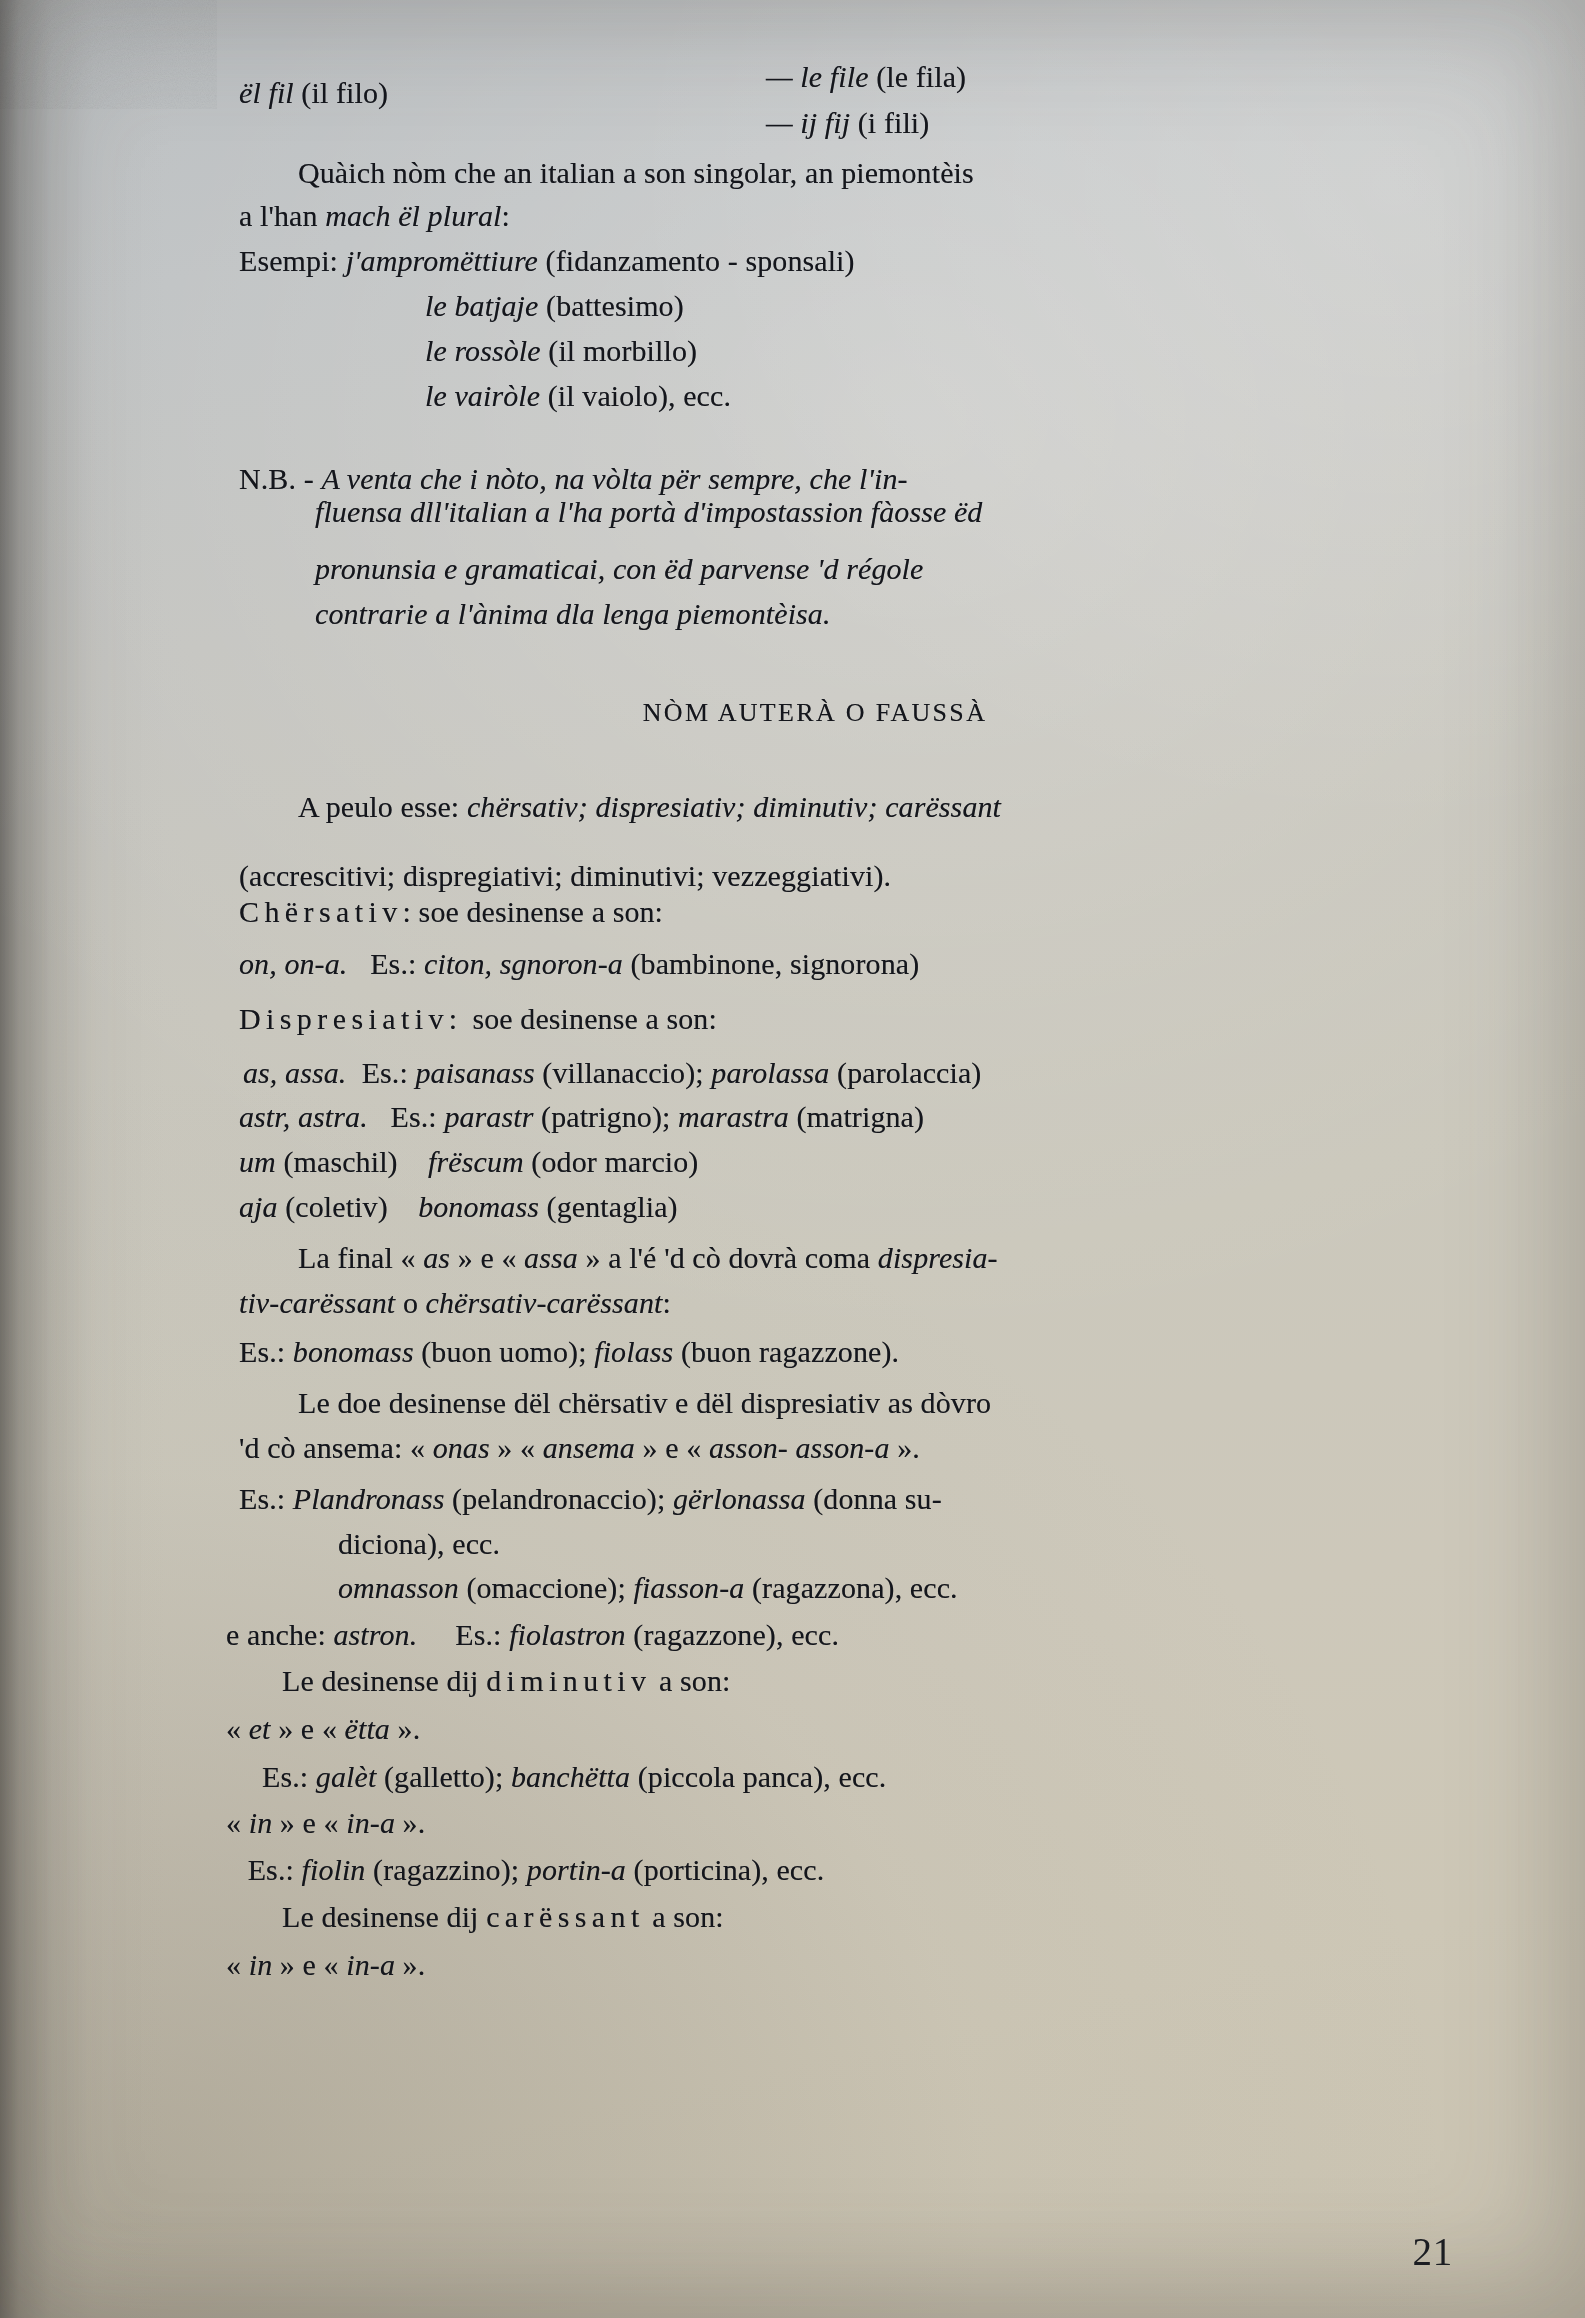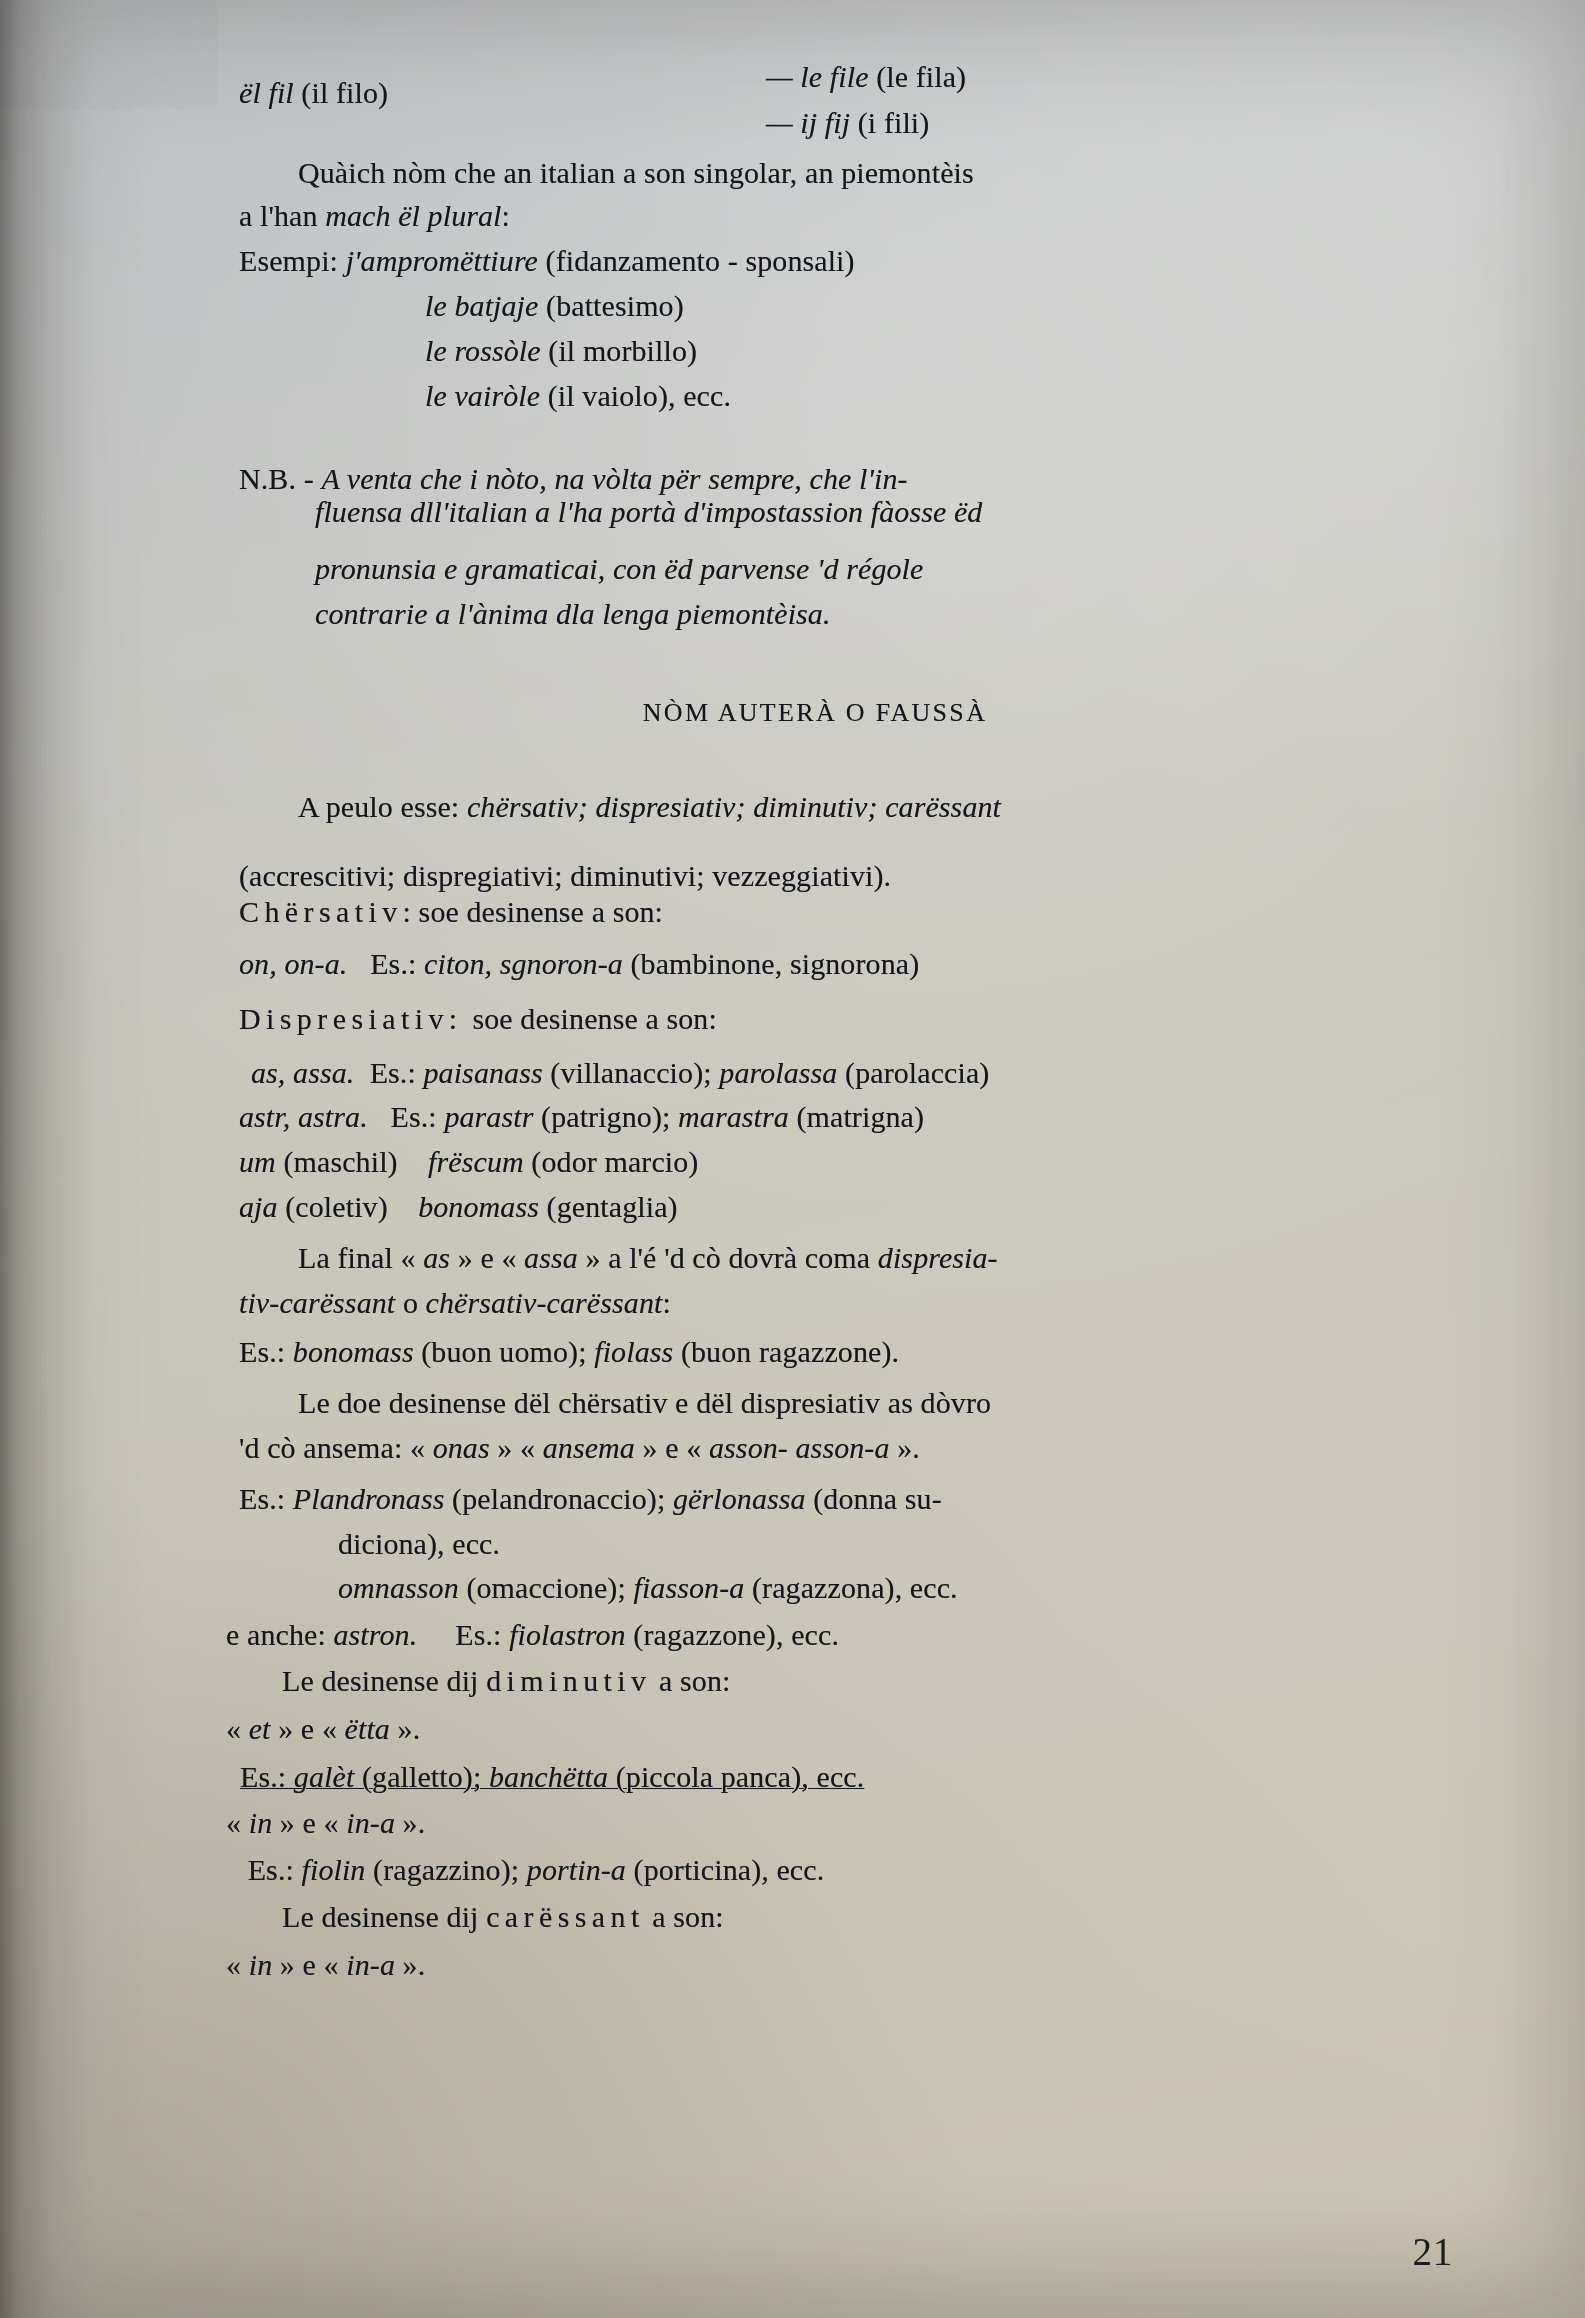--- a/index.html
+++ b/index.html
@@ -178,21 +178,21 @@
       <span class="ln spaced">Chërsativ</span><span class="ln rm">: soe desinense a son:</span>
     </div>
     <div class="abs" style="top:887px;left:0px;">
       <span class="ln it">on, on-a.</span><span class="ln rm">   Es.: </span><span class="ln it">citon, sgnoron-a</span><span class="ln rm"> (bambinone, signorona)</span>
     </div>
 
     <div class="abs" style="top:942px;left:0px;">
       <span class="ln spaced">Dispresiativ</span><span class="ln rm">:  soe desinense a son:</span>
     </div>
 
-    <div class="abs" style="top:996px;left:12px;">
+    <div class="abs" style="top:996px;left:4px;">
       <span class="ln it">as, assa.</span><span class="ln rm">  Es.: </span><span class="ln it">paisanass</span><span class="ln rm"> (villanaccio); </span><span class="ln it">parolassa</span><span class="ln rm"> (parolaccia)</span>
     </div>
 
     <div class="abs" style="top:1040px;left:0px;">
       <span class="ln it">astr, astra.</span><span class="ln rm">   Es.: </span><span class="ln it">parastr</span><span class="ln rm"> (patrigno); </span><span class="ln it">marastra</span><span class="ln rm"> (matrigna)</span>
     </div>
 
     <div class="abs" style="top:1085px;left:0px;">
       <span class="ln it">um</span><span class="ln rm"> (maschil)    </span><span class="ln it">frëscum</span><span class="ln rm"> (odor marcio)</span>
     </div>
@@ -233,21 +233,21 @@
       <span class="ln rm">e anche: </span><span class="ln it">astron.</span><span class="ln rm">     Es.: </span><span class="ln it">fiolastron</span><span class="ln rm"> (ragazzone), ecc.</span>
     </div>
 
     <div class="abs" style="top:1604px;left:43px;">
       <span class="ln rm">Le desinense dij </span><span class="ln spaced">diminutiv</span><span class="ln rm"> a son:</span>
     </div>
     <div class="abs" style="top:1652px;left:-13px;">
       <span class="ln rm">« </span><span class="ln it">et</span><span class="ln rm"> » e « </span><span class="ln it">ëtta</span><span class="ln rm"> ».</span>
     </div>
 
-    <div class="abs" style="top:1700px;left:1px;text-decoration:underline;">
+    <div class="abs" style="top:1700px;left:23px;">
       <span class="ln rm">Es.: </span><span class="ln it">galèt</span><span class="ln rm"> (galletto); </span><span class="ln it">banchëtta</span><span class="ln rm"> (piccola panca), ecc.</span>
     </div>
     <div class="abs" style="top:1746px;left:-13px;">
       <span class="ln rm">« </span><span class="ln it">in</span><span class="ln rm"> » e « </span><span class="ln it">in-a</span><span class="ln rm"> ».</span>
     </div>
 
     <div class="abs" style="top:1793px;left:8.7px;">
       <span class="ln rm">Es.: </span><span class="ln it">fiolin</span><span class="ln rm"> (ragazzino); </span><span class="ln it">portin-a</span><span class="ln rm"> (porticina), ecc.</span>
     </div>
 

